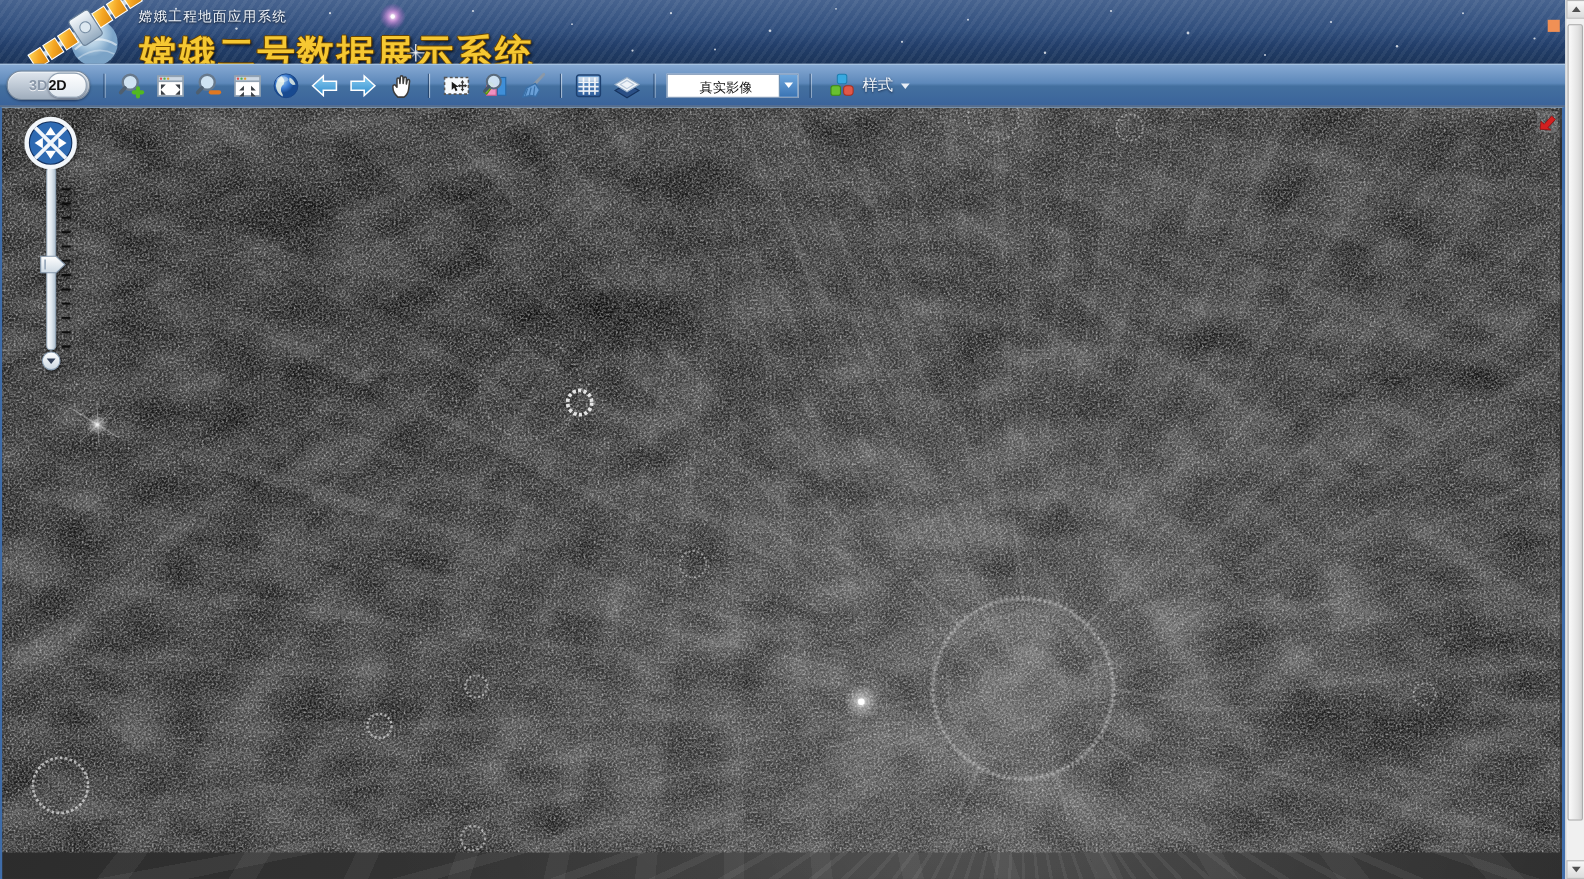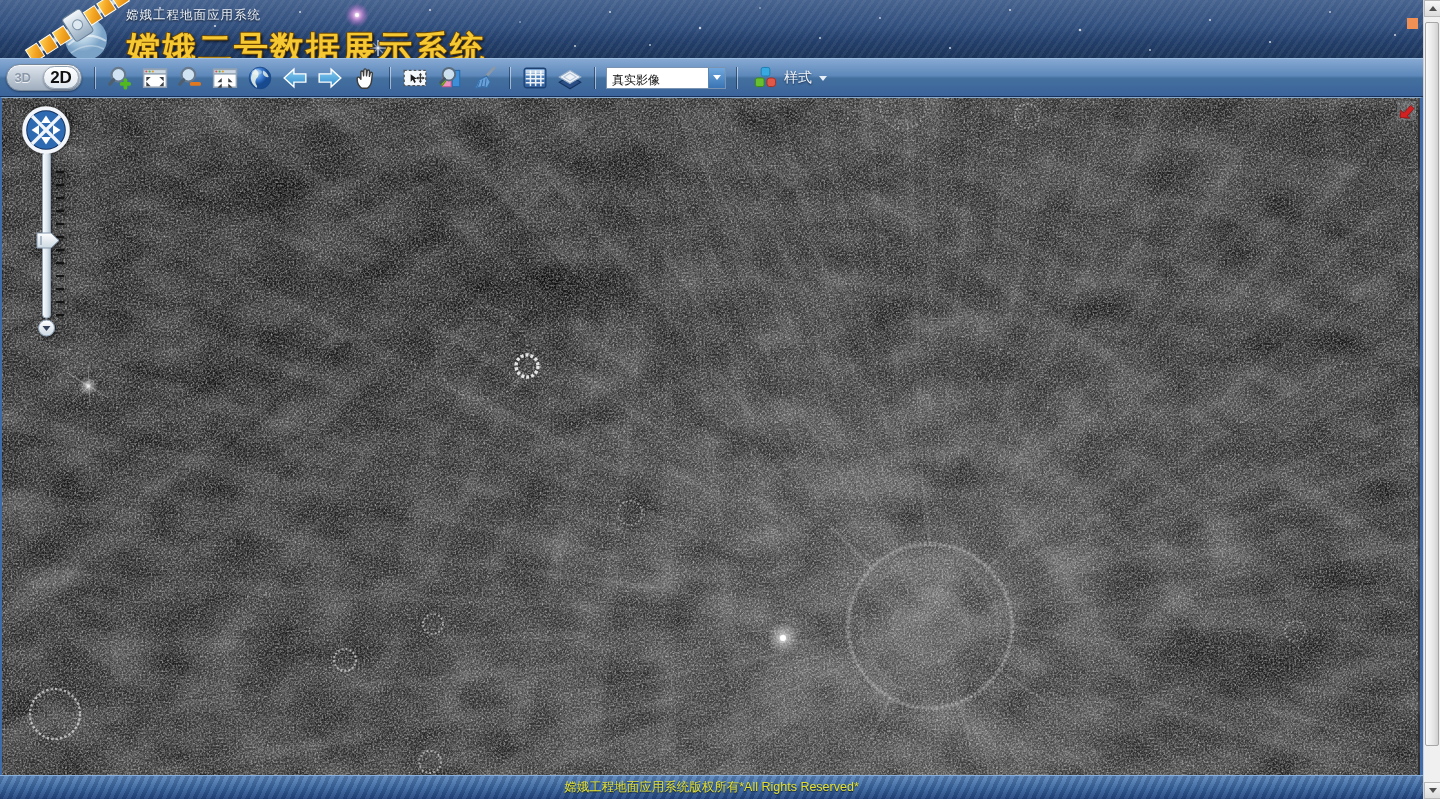--- a/index.html
+++ b/index.html
@@ -31,27 +31,27 @@
   .sep { width:0; height:22px; margin:0 5px;
     border-left:1px solid rgba(15,40,75,.55); border-right:1px solid rgba(255,255,255,.5); }
   .tool { width:32px; height:32px; display:flex; align-items:center; justify-content:center;
     background:none; border:none; cursor:pointer; padding:0; }
   .tool svg { display:block; }
   .mode-pill { display:flex; align-items:center; width:76px; height:27px; border-radius:14px;
     background:linear-gradient(#dfe6ee,#9fadbd); border:1px solid #76879a;
     box-shadow:inset 0 1px 1px rgba(255,255,255,.8),0 1px 2px rgba(0,0,20,.4); margin-right:4px; }
   .mode-3d { flex:1; text-align:right; font-size:13px; font-weight:bold; color:#8a97a8;
     text-shadow:0 1px 0 rgba(255,255,255,.8); cursor:pointer; }
-  .mode-2d { width:36px; height:23px; margin-right:2px; border-radius:12px; text-align:center;
-    line-height:21px; font-size:17px; font-weight:bold; color:#101010; cursor:pointer;
+  .mode-2d { width:36px; height:23px; margin-right:2px; border-radius:12px; text-align:left;
+    line-height:21px; font-size:13px; font-weight:bold; color:#101010; cursor:pointer;
     background:linear-gradient(#ffffff,#dfe7ef); border:1px solid #93a2b2;
-    box-shadow:0 1px 2px rgba(0,0,30,.35);margin-left:12px; }
+    box-shadow:0 1px 2px rgba(0,0,30,.35); }
   .dropdown { display:flex; align-items:stretch; width:120px; height:22px; margin:0 2px;
     border:1px solid #7a93b3; background:#fff; cursor:pointer; }
-  .dd-value { flex:1; font-size:12px; color:#111; padding:4px 0 0 5px; }
+  .dd-value { flex:1; font-size:12px; color:#111; padding:4px 0 0 5px;text-align:center; }
   .dd-btn { width:17px; display:flex; align-items:center; justify-content:center;
     background:linear-gradient(#6fa7dd,#3a74b4); border-left:1px solid #5e86ad; }
   .dd-chev { width:0; height:0; border-left:4px solid transparent; border-right:4px solid transparent;
     border-top:5px solid #fff; }
   .style-btn { display:flex; align-items:center; gap:7px; margin-left:8px; cursor:pointer; }
   .style-label { font-size:14px; color:#f2f6fb; text-shadow:0 1px 2px rgba(0,10,30,.7); }
   .style-caret { width:0; height:0; border-left:4px solid transparent; border-right:4px solid transparent;
     border-top:5px solid #e8eef6; margin-top:2px; }
 
   
@@ -506,23 +506,20 @@
         </g>
       </svg>
 
       <div class="red-flag">
         <svg width="17" height="17" viewBox="0 0 17 17">
           <path d="M2 15.5 L2.9 8.3 L5.8 10.9 L12.6 3.4 L16 6.6 L9.2 14 L11.9 16.2 Z" fill="#d42020" stroke="#8a0e0e" stroke-width=".7" stroke-linejoin="round"></path>
         </svg>
       </div>
     </div>
 
-    <div class="ftr">
-      <span class="ftr-text">嫦娥工程地面应用系统版权所有*All Rights Reserved*</span>
-    </div>
   </div>
 
   <div class="sbar">
     <div class="sb-btn sb-up"></div>
     <div class="sb-thumb"></div>
     <div class="sb-btn sb-down"></div>
   </div>
 </div>
 
 </body></html>

